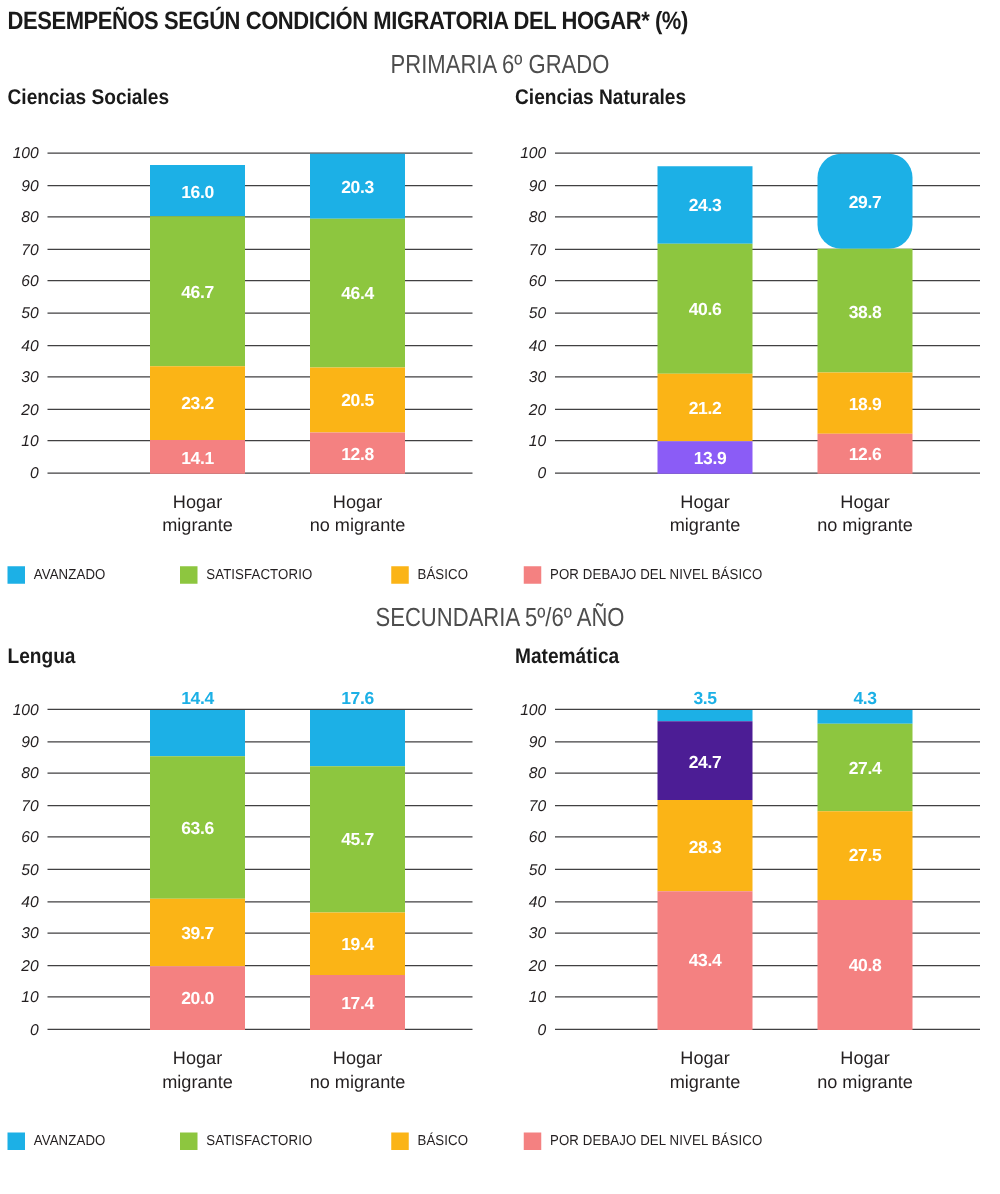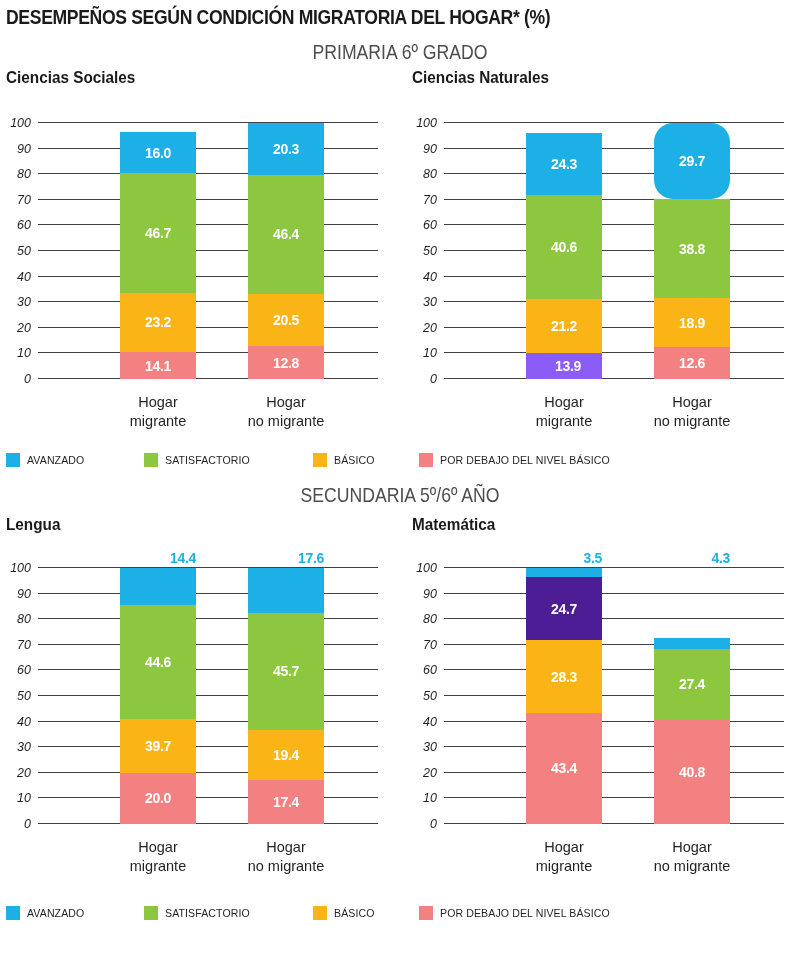--- a/index.html
+++ b/index.html
@@ -97,21 +97,21 @@
     font-size: 14px;
     font-weight: bold;
     letter-spacing: -0.3px;
     line-height: 1;
     overflow: hidden;
   }
   .seg.hide-label { color: transparent; }
   .top-label {
     position: absolute;
     width: 76px;
-    text-align: right;
+    text-align: center;
     bottom: 100%;
     margin-bottom: 3px;
     font-size: 14px;
     font-weight: bold;
     letter-spacing: -0.3px;
     line-height: 1;
   }
 
   
   .xlabels {
@@ -327,21 +327,21 @@
         <div class="gridline" style="bottom: 230.4px; border-top-color: rgb(65, 64, 66);">
           <span class="ytick">90</span>
         </div>
         <div class="gridline" style="bottom: 256px; border-top-color: rgb(65, 64, 66);">
           <span class="ytick">100</span>
         </div>
         <div class="bars">
           <div class="bar b0">
             <div class="seg" style="height: 51.2px; background: rgb(244, 129, 129);">20.0</div>
             <div class="seg" style="height: 53.76px; background: rgb(251, 180, 22);">39.7</div>
-            <div class="seg" style="height: 114.176px; background: rgb(141, 198, 63);">44.6</div>
+            <div class="seg" style="height: 114.176px; background: rgb(141, 198, 63);">63.6</div>
             <div class="top-label" style="color: rgb(28, 176, 230);">14.4</div>
             <div class="seg hide-label" style="height: 36.864px; background: rgb(28, 176, 230);"></div>
           </div>
           <div class="bar b1">
             <div class="seg" style="height: 44.544px; background: rgb(244, 129, 129);">17.4</div>
             <div class="seg" style="height: 49.664px; background: rgb(251, 180, 22);">19.4</div>
             <div class="seg" style="height: 116.992px; background: rgb(141, 198, 63);">45.7</div>
             <div class="top-label" style="color: rgb(28, 176, 230);">17.6</div>
             <div class="seg hide-label" style="height: 45.056px; background: rgb(28, 176, 230);"></div>
           </div>
@@ -396,20 +396,21 @@
         <div class="bars">
           <div class="bar b0">
             <div class="seg" style="height: 111.104px; background: rgb(244, 129, 129);">43.4</div>
             <div class="seg" style="height: 72.448px; background: rgb(251, 180, 22);">28.3</div>
             <div class="seg" style="height: 63.232px; background: #4c1d95;">24.7</div>
             <div class="top-label" style="color: rgb(28, 176, 230);">3.5</div>
             <div class="seg hide-label" style="height: 8.96px; background: rgb(28, 176, 230);"></div>
           </div>
           <div class="bar b1">
             <div class="seg" style="height: 104.448px; background: rgb(244, 129, 129);">40.8</div>
+            <div class="seg" style="height: 70.4px; background: rgb(251, 180, 22);">27.5</div>
             <div class="seg" style="height: 70.144px; background: rgb(141, 198, 63);">27.4</div>
             <div class="top-label" style="color: rgb(28, 176, 230);">4.3</div>
             <div class="seg hide-label" style="height: 11.008px; background: rgb(28, 176, 230);"></div>
           </div>
         </div>
         <div class="xlabels">
           <div class="xlabel x0">
             <div>Hogar</div>
             <div>migrante</div>
           </div>

